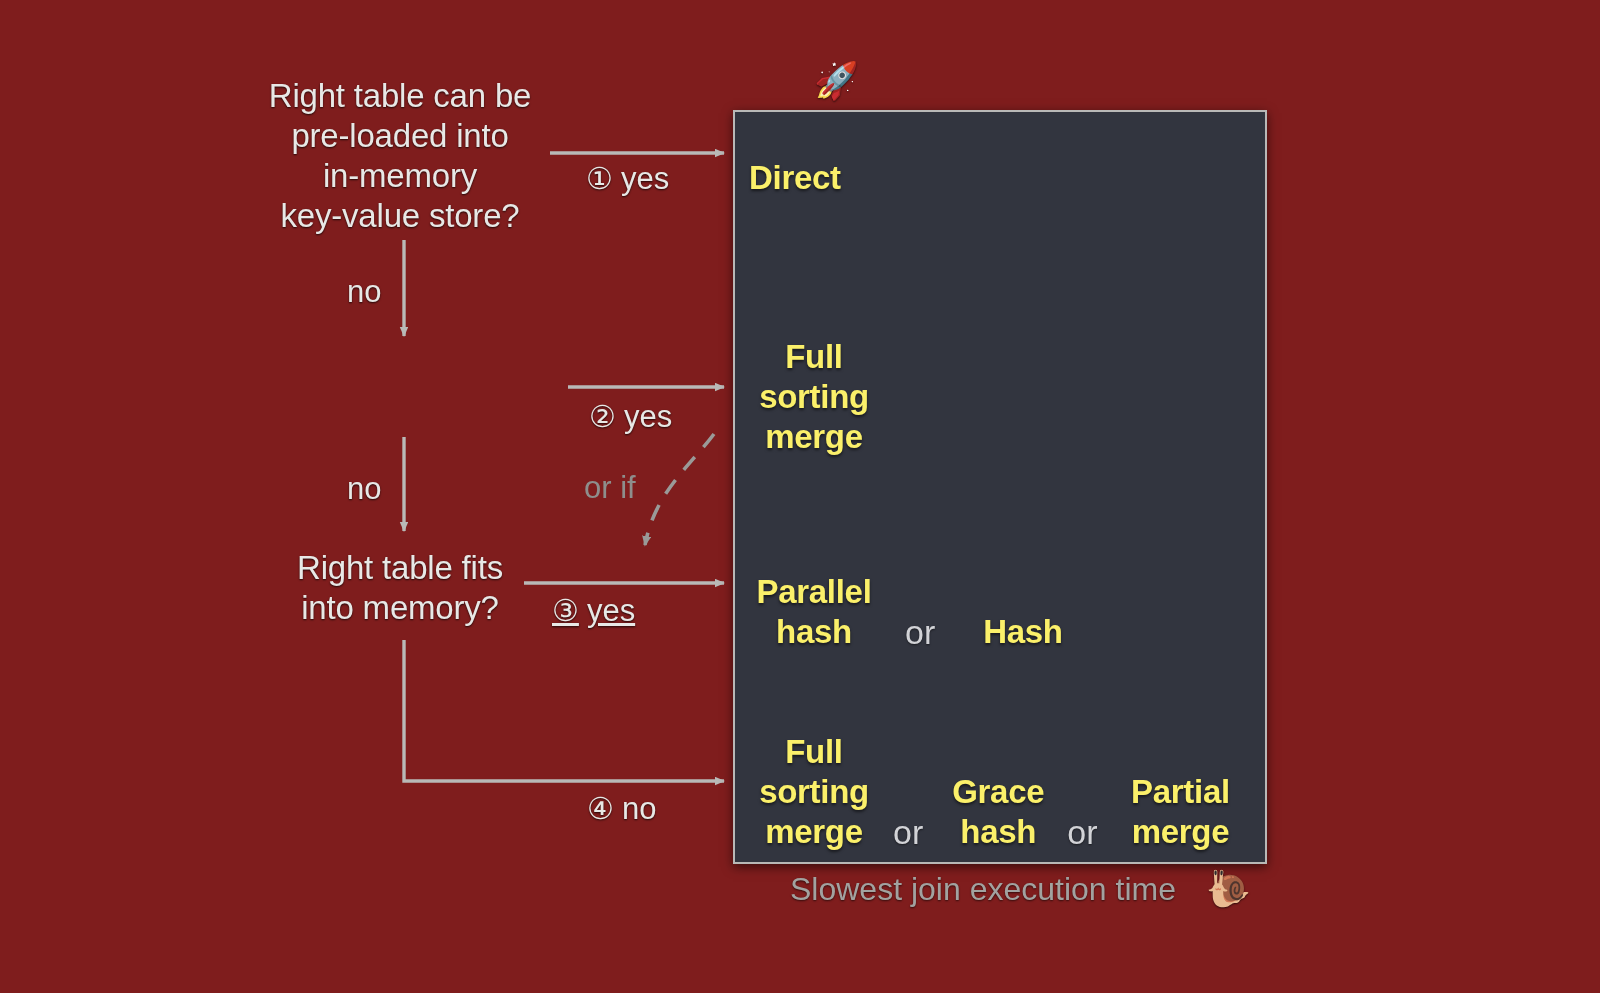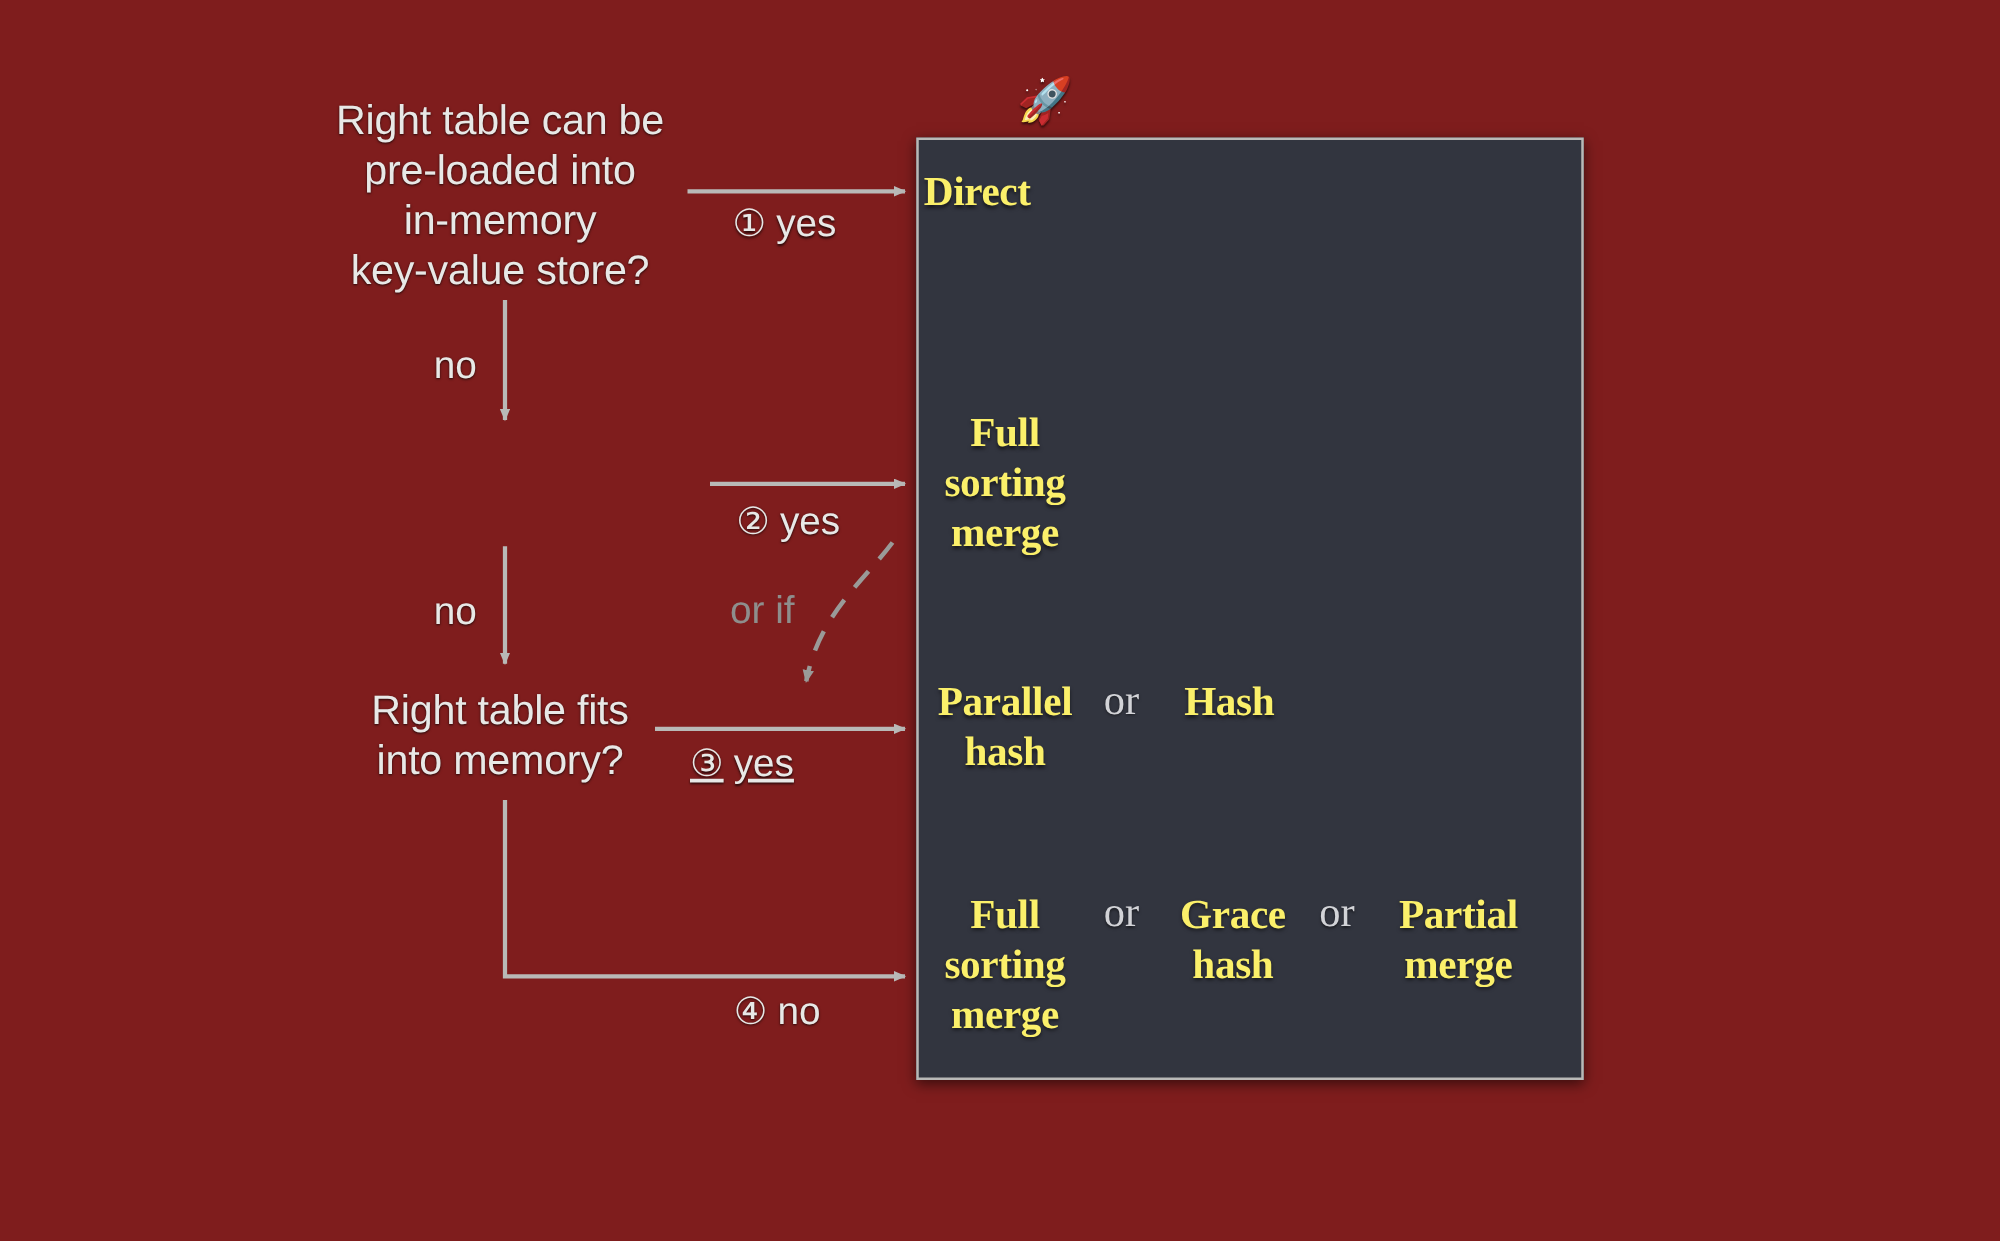--- a/index.html
+++ b/index.html
@@ -64,29 +64,29 @@
     width: 534px;
     height: 754px;
     background: #32353f;
     border: 2px solid #b9b9b7;
     box-shadow: 0 3px 10px rgba(0,0,0,0.55);
   }
 
   .opt-row {
     position: absolute;
     display: flex;
-    align-items: flex-start;
+    align-items: flex-end;
     left: 0;
     width: 100%;
-    font-family: Liberation Serif, serif;
+    padding-left: 10px;
   }
 
   #row1 { top: 22px;  height: 64px; }
   #row2 { top: 215px; height: 130px; }
-  #row3 { top: 430px; height: 110px; }
+  #row3 { top: 430px; height: 110px; gap: 12px; }
   #row4 { top: 600px; height: 140px; }
 
   .opt {
     color: #fbf06a;
     font-weight: bold;
     font-size: 33px;
     line-height: 40px;
     text-align: center;
     white-space: pre-line;
     text-shadow: 0 2px 3px rgba(0,0,0,0.55);
@@ -246,14 +246,18 @@
       <div class="opt" id="opt-partial">Partial
 merge</div>
     </div>
 
   </div>
 
   <div class="caption" id="cap-top">
     <span class="cap-emoji">🚀</span>
   </div>
 
+  <div class="caption" id="cap-bottom">
+    <span>Slowest join execution time</span>
+    <span class="cap-emoji">🐌</span>
+  </div>
 
 </div>
 
 </body></html>

